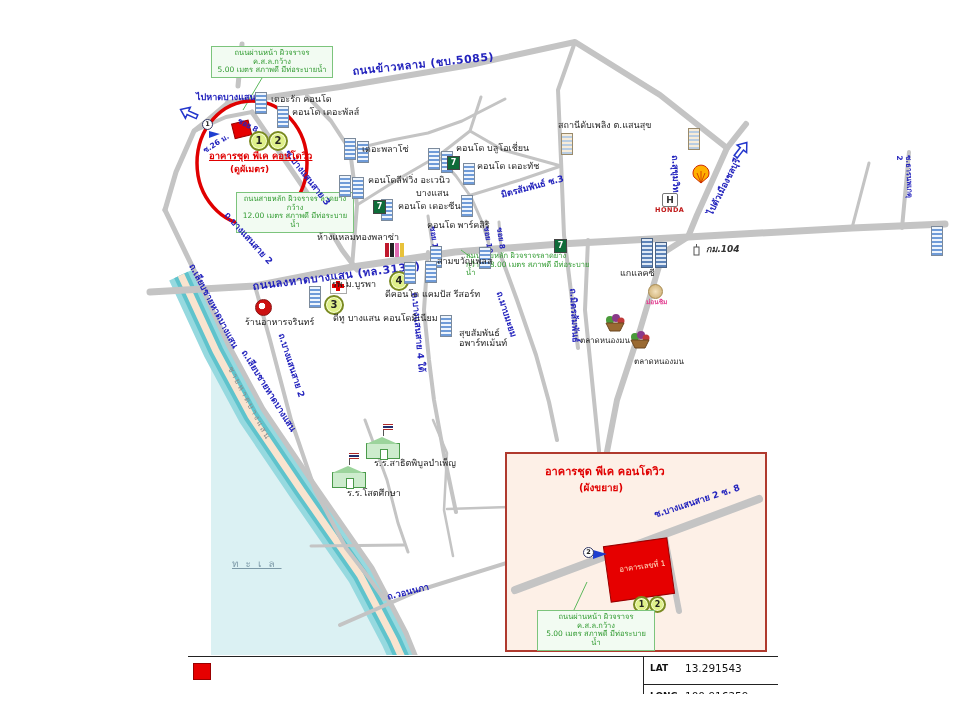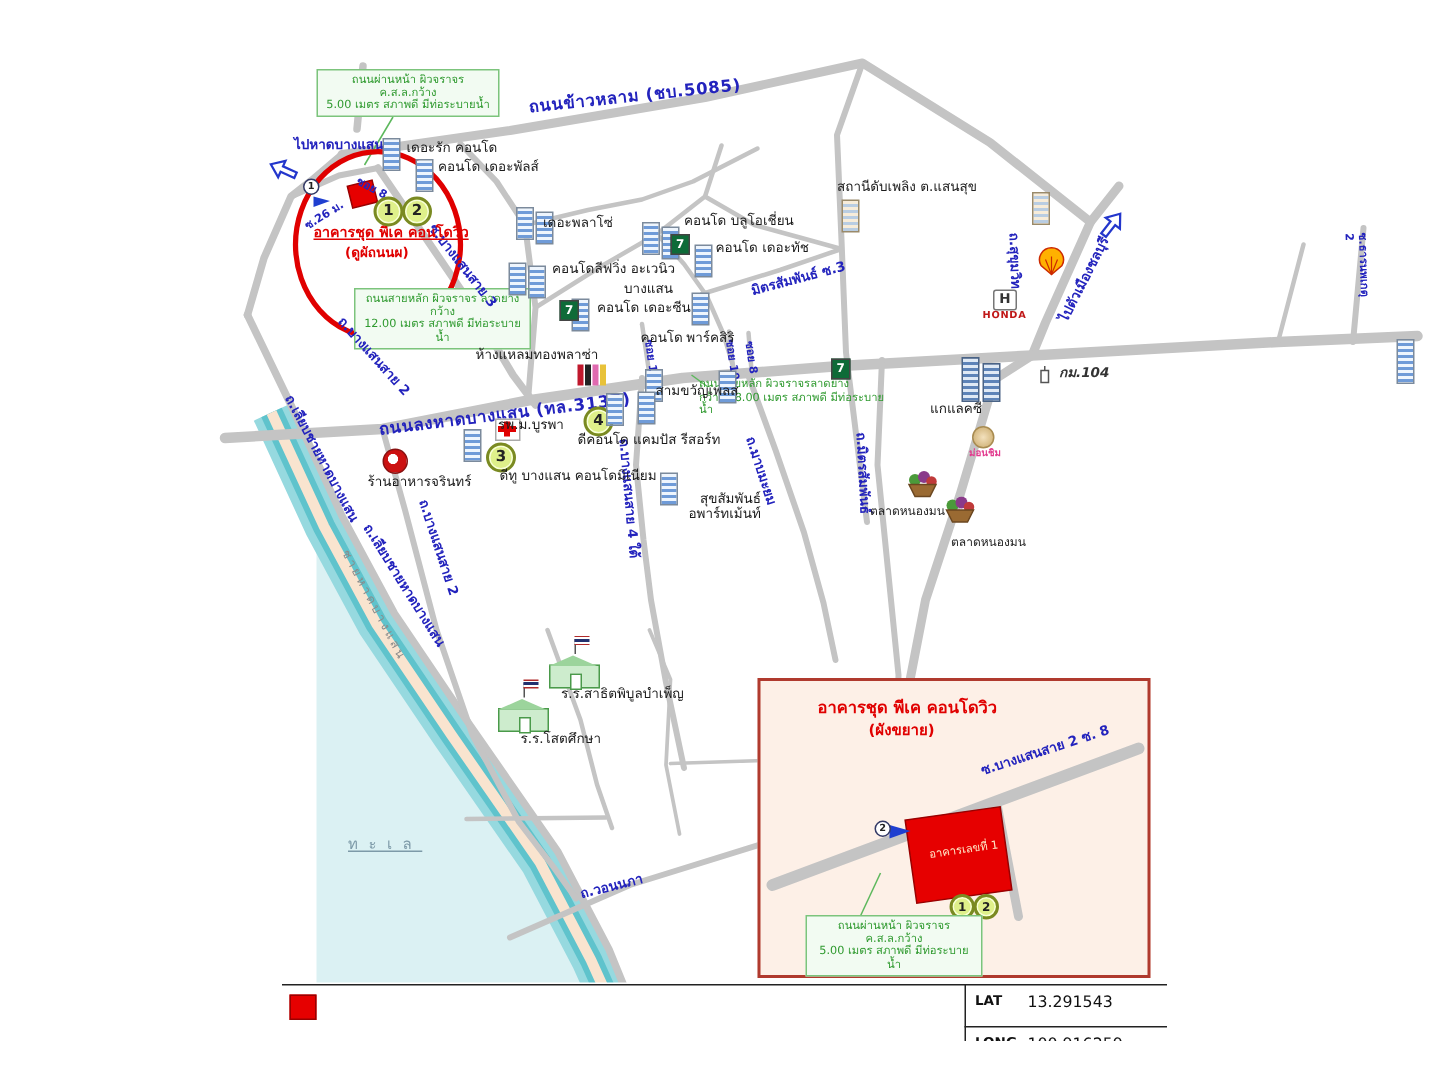--- a/index.html
+++ b/index.html
@@ -3,21 +3,21 @@
 <meta charset="utf-8">
 <style>
   html,body{margin:0;padding:0;background:#fff;}
   #stage{position:relative;width:960px;height:694px;background:#fff;overflow:hidden;
          font-family:"DejaVu Sans","Liberation Sans",sans-serif;}
   #net{position:absolute;left:0;top:0;}
   .lbl{position:absolute;white-space:pre-line;line-height:1.15;}
   .rl{color:#2323bd;font-weight:bold;font-size:9px;}
   .rl.big{font-size:11px;letter-spacing:.5px;}
   .rl.sm{font-size:7.5px;}
-  .pl{color:#1c1c1c;font-size:9px;text-align:right;}
+  .pl{color:#1c1c1c;font-size:9px;}
   .pl.sm{font-size:8px;}
   .gn{color:#2f9a2f;font-size:7.5px;text-align:center;}
   .gnbox{background:#f2fbf2;border:1px solid #7cc47c;padding:2px 4px;}
   .red{color:#e00000;font-weight:bold;}
   .rot{transform-origin:0 0;}
   .bld{position:absolute;width:12px;height:22px;background:repeating-linear-gradient(180deg,#eef5fd 0 2px,#6f9bd8 2px 4px);border:1px solid #7b8a9c;box-sizing:border-box;}
   .bld.tan{background:repeating-linear-gradient(180deg,#f7ecd9 0 2px,#b9cde2 2px 4px);border-color:#9a8a6a;}
   .bld.galaxy{background:repeating-linear-gradient(180deg,#dfe9f5 0 2px,#5d83b8 2px 4px);border-color:#4a6385;}
   .num{position:absolute;width:16px;height:16px;border-radius:50%;background:#dff08a;border:2px solid #7a8a22;
        box-shadow:inset 0 0 0 1px #f8ffd8;color:#222;font-weight:bold;font-size:10px;text-align:center;line-height:16px;}
@@ -147,21 +147,21 @@
   <div class="lbl rl rot" style="left:196px;top:262px;transform:rotate(62deg);">ถ.เลียบชายหาดบางแสน</div>
   <div class="lbl rl rot" style="left:248px;top:348px;transform:rotate(58deg);">ถ.เลียบชายหาดบางแสน</div>
   <div class="lbl rl rot" style="left:286px;top:332px;transform:rotate(72deg);">ถ.บางแสนสาย 2</div>
   <div class="lbl rl rot" style="left:420px;top:292px;transform:rotate(85deg);">ถ.บางแสนสาย 4 ใต้</div>
   <div class="lbl rl rot" style="left:386px;top:592px;transform:rotate(-14deg);">ถ.วอนนภา</div>
   <div class="lbl rl sm rot" style="left:436px;top:226px;transform:rotate(82deg);">ซอย 12</div>
   <div class="lbl rl sm rot" style="left:490px;top:226px;transform:rotate(82deg);">ซอย 10</div>
   <div class="lbl rl sm rot" style="left:503px;top:227px;transform:rotate(82deg);">ซอย 8</div>
 
   <div class="lbl red rot" style="left:209px;top:151px;font-size:9.5px;text-decoration:underline;">อาคารชุด พีเค คอนโดวิว</div>
-  <div class="lbl red" style="left:230px;top:164px;font-size:9px;">(ดูผัถนนผ)</div>
+  <div class="lbl red" style="left:230px;top:164px;font-size:9px;">(ดูผัเมตร)</div>
 
   <div class="num" style="left:249px;top:131px;">1</div>
   <div class="num" style="left:268px;top:131px;">2</div>
   <div class="num" style="left:324px;top:295px;">3</div>
   <div class="num" style="left:389px;top:271px;">4</div>
   <div class="cam" style="left:202px;top:119px;">1</div>
 
   <div class="bld" style="left:255px;top:92px;"></div>
   <div class="bld" style="left:277px;top:106px;"></div>
   <div class="bld" style="left:344px;top:138px;"></div>

